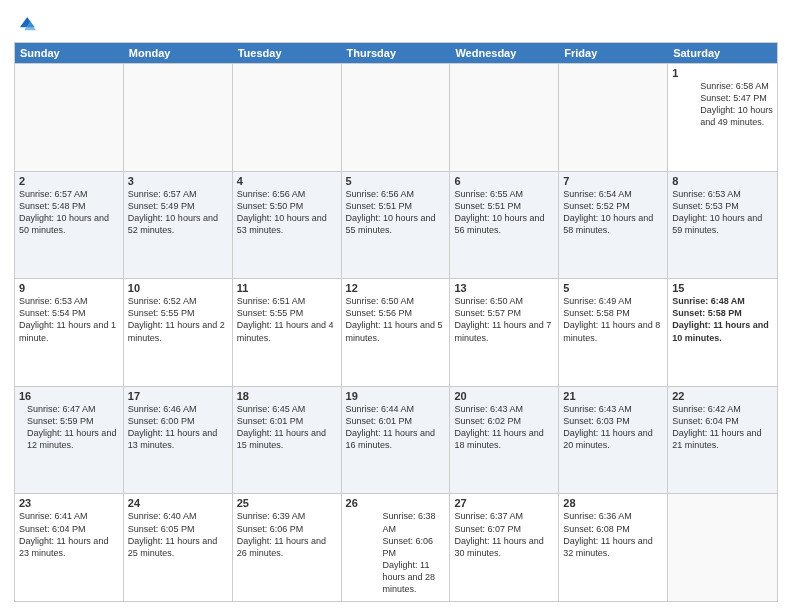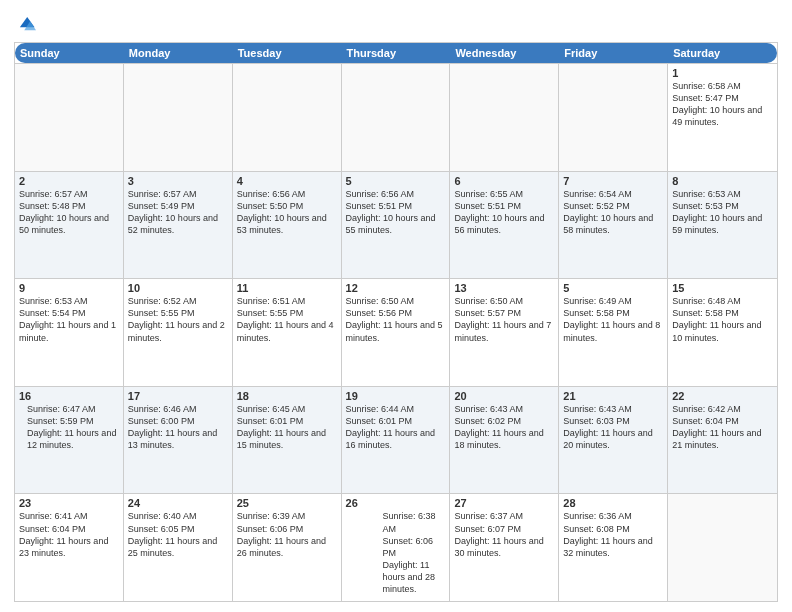--- a/index.html
+++ b/index.html
@@ -63,21 +63,20 @@
     .calendar {
       flex: 1;
       display: flex;
       flex-direction: column;
       border: 1px solid #ccc;
     }
     .cal-header {
       display: grid;
       grid-template-columns: repeat(7, 1fr);
       background: #3a7abf;
-      border-radius: 10px;
     }
     .cal-header-cell {
       color: #fff;
       font-size: 11px;
       font-weight: bold;
       padding: 4px 5px;
       text-align: left;
     }
     .cal-body {
       flex: 1;
@@ -153,21 +152,21 @@
     <div class="cal-body">
     <div class="cal-row">
           <div class="cal-cell empty-cell"></div>
           <div class="cal-cell empty-cell"></div>
           <div class="cal-cell empty-cell"></div>
           <div class="cal-cell empty-cell"></div>
           <div class="cal-cell empty-cell"></div>
           <div class="cal-cell empty-cell"></div>
           <div class="cal-cell">
             <span class="day-num">1</span>
-            <div class="day-info" style="white-space: pre-line;">Sunrise: 6:58 AM
+            <div class="day-info" style="white-space: pre-line; margin-left: 28px;">Sunrise: 6:58 AM
 Sunset: 5:47 PM
 Daylight: 10 hours and 49 minutes.</div>
           </div>
         </div>
         <div class="cal-row row-alt">
           <div class="cal-cell">
             <span class="day-num">2</span>
             <div class="day-info" style="white-space: pre-line;">Sunrise: 6:57 AM
 Sunset: 5:48 PM
 Daylight: 10 hours and 50 minutes.</div>
@@ -241,21 +240,21 @@
 Daylight: 11 hours and 7 minutes.</div>
           </div>
           <div class="cal-cell">
             <span class="day-num">5</span>
             <div class="day-info" style="white-space: pre-line;">Sunrise: 6:49 AM
 Sunset: 5:58 PM
 Daylight: 11 hours and 8 minutes.</div>
           </div>
           <div class="cal-cell">
             <span class="day-num">15</span>
-            <div class="day-info" style="white-space: pre-line;">Sunrise: 6:48 AM
+            <div class="day-info" style="white-space: pre-line; font-weight: bold;">Sunrise: 6:48 AM
 Sunset: 5:58 PM
 Daylight: 11 hours and 10 minutes.</div>
           </div>
         </div>
         <div class="cal-row row-alt">
           <div class="cal-cell">
             <span class="day-num">16</span>
             <div class="day-info" style="white-space: pre-line; margin-left: 8px;">Sunrise: 6:47 AM
 Sunset: 5:59 PM
 Daylight: 11 hours and 12 minutes.</div>

